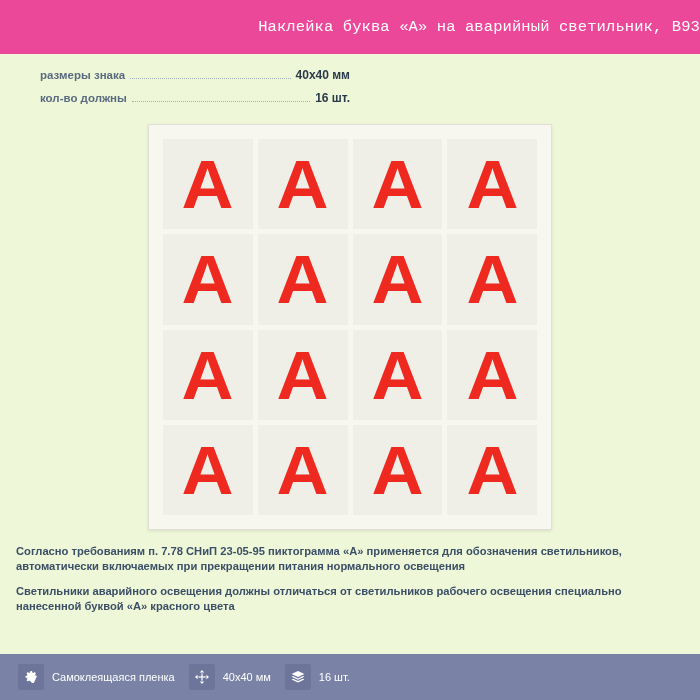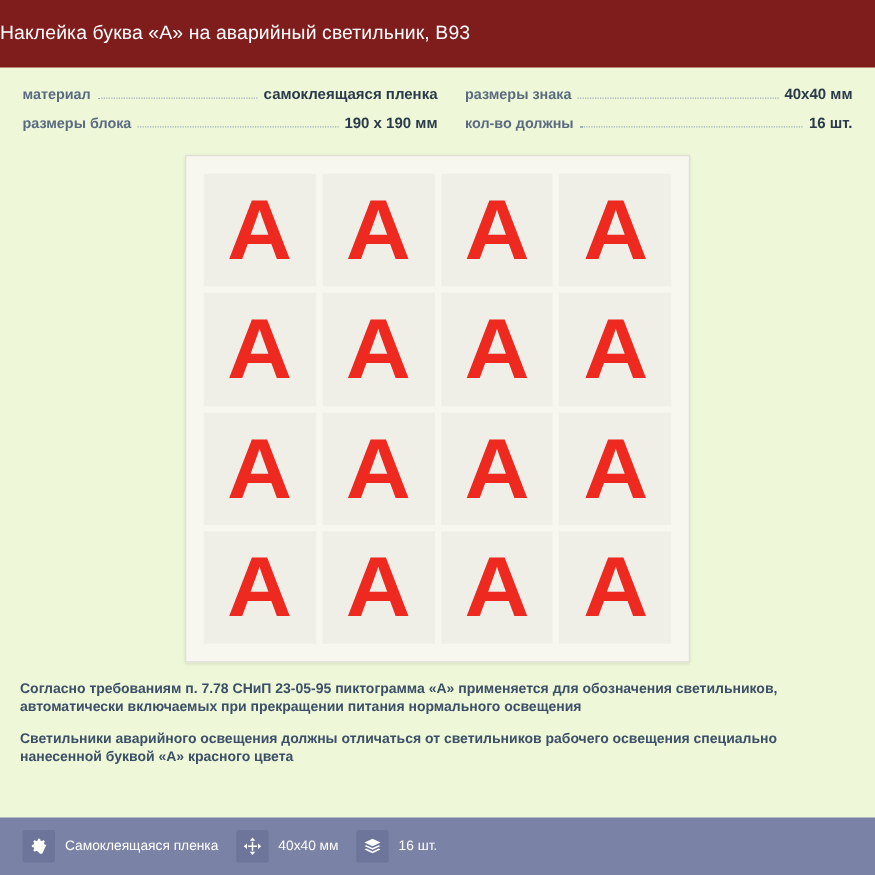--- a/index.html
+++ b/index.html
@@ -17,25 +17,26 @@
     position: relative;
     width: 700px;
     height: 700px;
     background: #eef7d8;
     box-sizing: border-box;
   }
 
   
   .header {
     height: 54px;
-    background: #7f1d1d;
-    display: flex;
-    align-items: center;
-    justify-content: flex-start;
-    box-sizing: border-box;
+    background: #ec4899;
+    display: flex;
+    align-items: center;
+    justify-content: flex-end;
+    box-sizing: border-box;
+    font-family: Liberation Mono, monospace;
   }
   .header-title {
     color: #ffffff;
     font-size: 15.5px;
     letter-spacing: 0.1px;
     text-align: center;
     font-weight: normal;
   }
 
   
@@ -162,32 +163,20 @@
 </head>
 <body>
 
 <div class="page">
 
   <div class="header">
     <div class="header-title">Наклейка буква «А» на аварийный светильник, B93</div>
   </div>
 
   <div class="specs">
-    <div class="spec-col left">
-      <div class="spec-row">
-        <span class="spec-label">материал</span>
-        <span class="spec-dots"></span>
-        <span class="spec-value">самоклеящаяся пленка</span>
-      </div>
-      <div class="spec-row">
-        <span class="spec-label">размеры блока</span>
-        <span class="spec-dots"></span>
-        <span class="spec-value">190 х 190 мм</span>
-      </div>
-    </div>
     <div class="spec-col right">
       <div class="spec-row">
         <span class="spec-label">размеры знака</span>
         <span class="spec-dots"></span>
         <span class="spec-value">40x40 мм</span>
       </div>
       <div class="spec-row">
         <span class="spec-label">кол-во должны</span>
         <span class="spec-dots"></span>
         <span class="spec-value">16 шт.</span>

